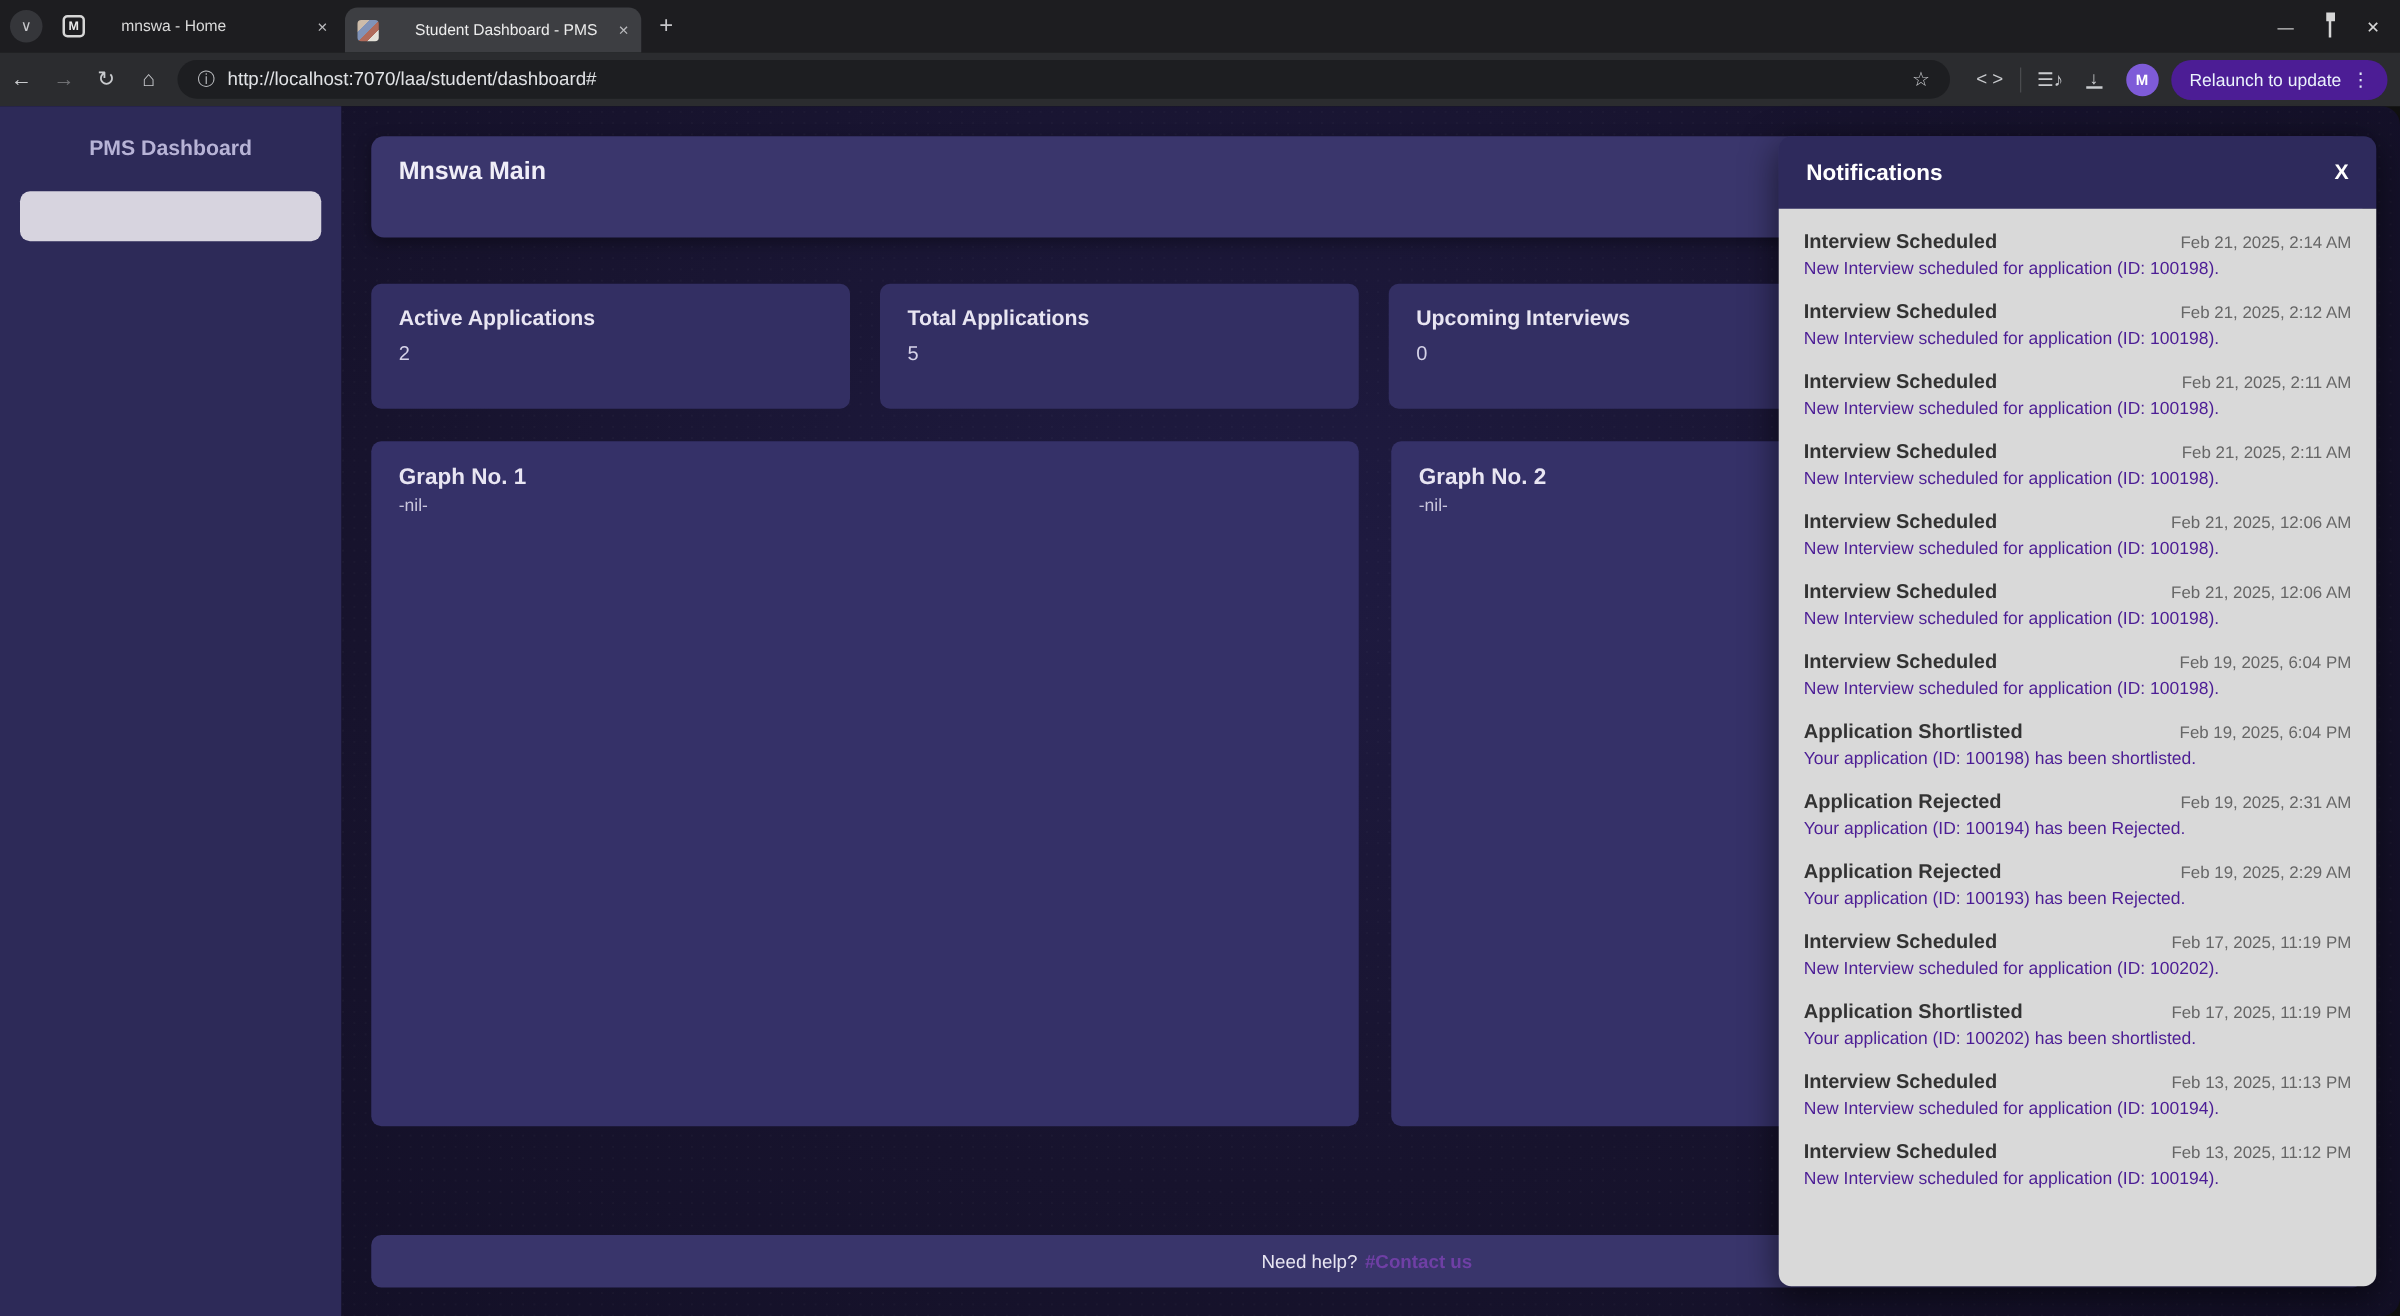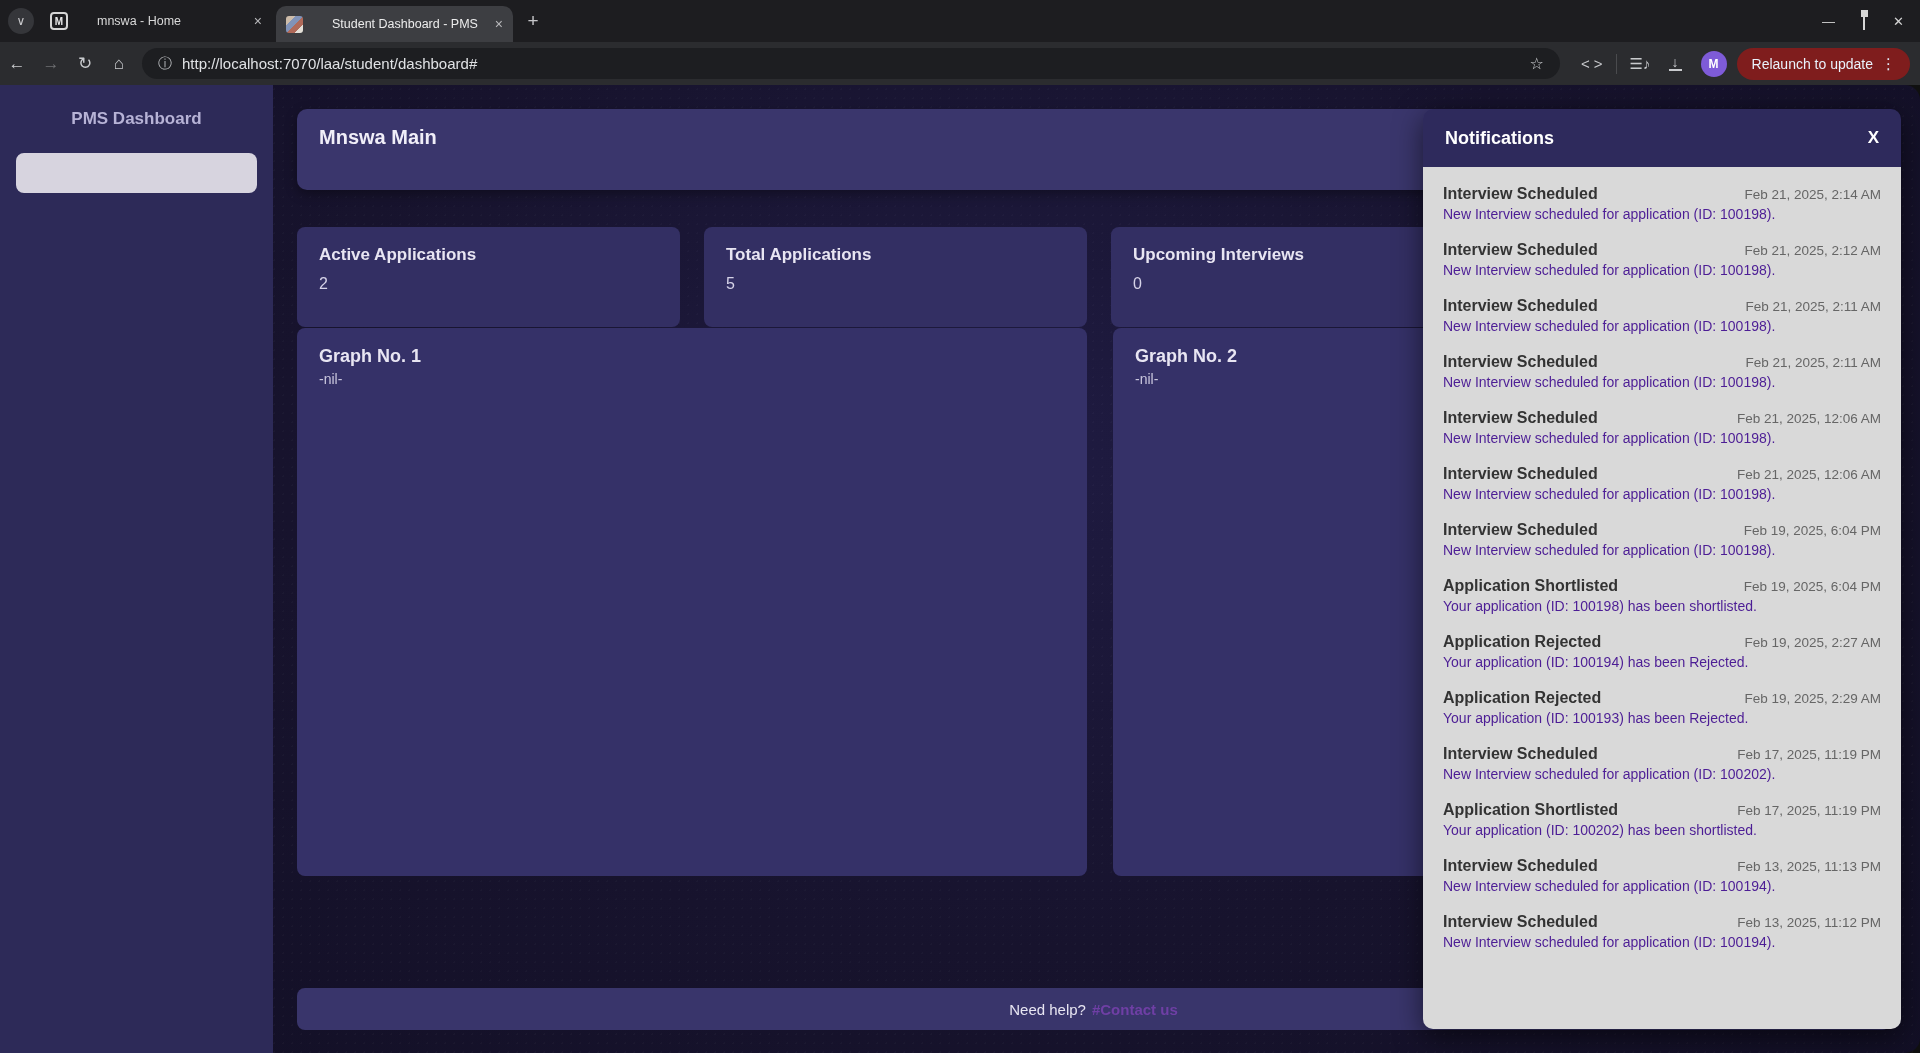--- a/index.html
+++ b/index.html
@@ -47,21 +47,21 @@
   .url { color:#e0e2e5; font-size:15px; flex:1; white-space:nowrap; overflow:hidden; }
   .star-ic { color:#c9cbce; font-size:16px; margin-right:4px; cursor:pointer; }
   .ext-ic { color:#c9cbce; font-size:15px; margin:0 9px; cursor:pointer; flex:none; white-space:nowrap; }
   .vsep { width:1px; height:20px; background:#4a4b4e; margin:0 4px; flex:none; }
   .dl-wrap { display:flex; flex-direction:column; align-items:center; margin:0 9px; cursor:pointer; }
   .dl-wrap .arrow { color:#c9cbce; font-size:14px; line-height:12px; }
   .dl-wrap .tray { width:13px; height:2px; background:#c9cbce; margin-top:1px; }
   .avatar { width:26px; height:26px; border-radius:50%; background:#7e5bd8; color:#fff;
             font-size:12px; font-weight:bold; display:flex; align-items:center;
             justify-content:center; margin:0 10px; cursor:pointer; flex:none; }
-  .relaunch { height:32px; background:#7f1d1d; border-radius:16px; display:flex;
+  .relaunch { height:32px; background:#4c1d95; border-radius:16px; display:flex;
               align-items:center; padding:0 6px 0 15px; margin-right:10px; cursor:pointer; flex:none; }
   .relaunch-label { color:#eaf2fc; font-size:14px; }
   .kebab { color:#dfe8f5; font-size:15px; padding:0 8px; cursor:pointer; }
 
   
   .viewport { position:absolute; left:0; top:85px; width:1920px; height:968px;
               background:radial-gradient(1300px 900px at 52% 38%, #1f1b42 0%, #17132d 55%, #120f25 100%);border-radius:15px; }
   .viewport::before { content:""; position:absolute; inset:0;
      background-image:radial-gradient(rgba(255,255,255,0.025) 1px, transparent 1px);
      background-size:9px 9px; pointer-events:none; }
@@ -80,21 +80,21 @@
   .header-card { position:absolute; left:24px; right:30px; top:24px; height:81px;
                  background:#3a366c; padding:17px 22px; }
   .page-title { color:#f0eef8; font-size:20px; font-weight:bold; }
 
   .stats-row { position:absolute; left:24px; top:142px; display:flex; gap:24px; }
   .stat-card { width:383px; height:100px; background:#332f63; border-radius:8px;
                padding:18px 22px; }
   .stat-label { color:#e8e5f2; font-size:17px; font-weight:bold; }
   .stat-value { color:#d6d3e8; font-size:16px; margin-top:10px; }
 
-  .graphs-row { position:absolute; left:24px; top:243px; display:flex; gap:26px; }
+  .graphs-row { position:absolute; left:24px; top:268px; display:flex; gap:26px; }
   .graph-card { height:548px; background:#353168; border-radius:8px; padding:18px 22px; }
   .graph-1 { width:790px; } .graph-2 { width:777px; }
   .graph-title { color:#e8e5f2; font-size:18px; font-weight:bold; }
   .graph-value { color:#c9c6dd; font-size:14px; margin-top:4px; }
 
   .footer-bar { position:absolute; left:24px; right:30px; top:903px; height:42px;
                 background:#39356b; border-radius:8px; display:flex; align-items:center;
                 justify-content:center; font-size:15px; }
   .footer-text { color:#e8e6f2; }
   .footer-link { color:#6f3fa5; font-weight:bold; margin-left:6px; cursor:pointer; }
@@ -285,21 +285,21 @@
         <div class="notif-item">
           <div class="notif-row">
             <span class="n-title">Application Shortlisted</span>
             <span class="n-time">Feb 19, 2025, 6:04 PM</span>
           </div>
           <div class="n-desc">Your application (ID: 100198) has been shortlisted.</div>
         </div>
         <div class="notif-item">
           <div class="notif-row">
             <span class="n-title">Application Rejected</span>
-            <span class="n-time">Feb 19, 2025, 2:27 AM</span>
+            <span class="n-time">Feb 19, 2025, 2:31 AM</span>
           </div>
           <div class="n-desc">Your application (ID: 100194) has been Rejected.</div>
         </div>
         <div class="notif-item">
           <div class="notif-row">
             <span class="n-title">Application Rejected</span>
             <span class="n-time">Feb 19, 2025, 2:29 AM</span>
           </div>
           <div class="n-desc">Your application (ID: 100193) has been Rejected.</div>
         </div>

